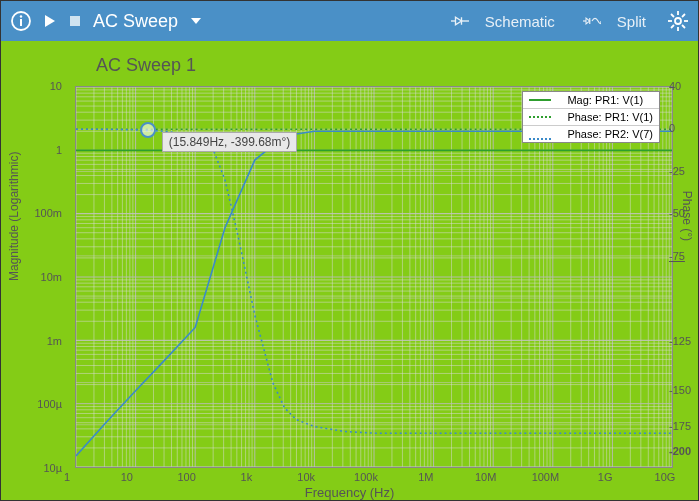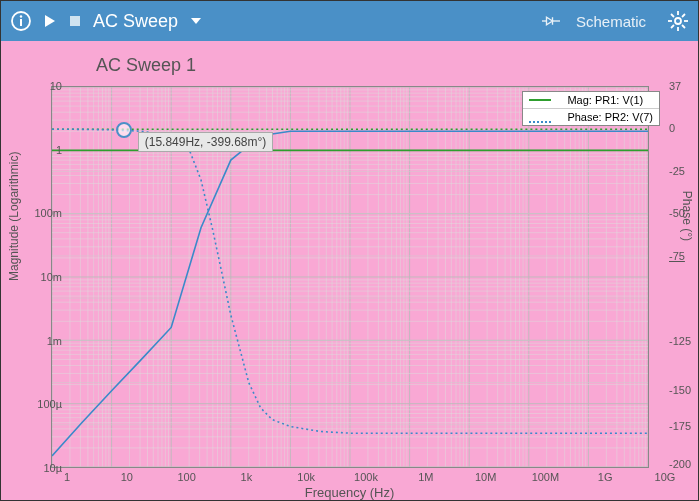--- a/index.html
+++ b/index.html
@@ -8,24 +8,24 @@
   .toolbar { background: #4a90c7; height: 40px; display: flex; align-items: center; padding: 0 10px; color: #fff; }
   .toolbar-left { display: flex; align-items: center; gap: 12px; }
   .toolbar-tabs { display: flex; margin-left: auto; height: 100%; }
   .toolbar-tab { display: flex; align-items: center; gap: 16px; padding: 0 14px; height: 100%; color: #e8f0f7; cursor: pointer; font-size: 15px; }
   .toolbar-tab.active { background: #fff; color: #4a90c7; }
   .toolbar-tab svg { width: 18px; height: 18px; }
   .gear-btn { margin-left: 8px; cursor: pointer; }
   .icon-btn { cursor: pointer; display: flex; align-items: center; }
   .dropdown { display: flex; align-items: center; gap: 12px; color: #fff; font-size: 18px; cursor: pointer; }
   
-  .chart-area { position: relative; width: 100%; height: 461px; background: #f9a8d4; }
+  .chart-area { position: relative; width: 100%; height: 461px; background: #84cc16; }
   .chart-title { position: absolute; top: 14px; left: 95px; font-size: 18px; color: #555; }
   
-  .plot-region { position: absolute; left: 50px; top: 45px; width: 598px; height: 382px; border: 1px solid #888; }
+  .plot-region { position: absolute; left: 74px; top: 45px; width: 598px; height: 382px; border: 1px solid #888; }
   .plot-svg { width: 100%; height: 100%; display: block; }
   
   .y-label-left { position: absolute; left: 6px; top: 240px; transform: rotate(-90deg); transform-origin: left top; font-size: 12px; color: #555; white-space: nowrap; }
   .y-label-right { position: absolute; right: 4px; top: 200px; transform: rotate(90deg); transform-origin: right top; font-size: 12px; color: #555; white-space: nowrap; }
   .x-label { position: absolute; bottom: 2px; left: 50%; transform: translateX(-50%); font-size: 13px; color: #555; }
   
   .y-tick-left { position: absolute; right: 636px; font-size: 11px; color: #555; text-align: right; width: 50px; }
   .y-tick-right { position: absolute; left: 668px; font-size: 11px; color: #555; }
   .x-tick { position: absolute; top: 430px; font-size: 11px; color: #555; transform: translateX(-50%); }
   
@@ -68,20 +68,29 @@
   </div>
   <div class="toolbar-tabs">
     <div class="toolbar-tab">
       <svg viewBox="0 0 24 12" width="22" height="12">
           <line x1="0" y1="6" x2="6" y2="6" stroke="#e8f0f7" stroke-width="1.8"></line>
           <polygon points="6,1 6,11 14,6" fill="none" stroke="#e8f0f7" stroke-width="1.8"></polygon>
           <line x1="14" y1="1" x2="14" y2="11" stroke="#e8f0f7" stroke-width="1.8"></line>
           <line x1="14" y1="6" x2="24" y2="6" stroke="#e8f0f7" stroke-width="1.8"></line>
         </svg>
       <span>Schematic</span>
+    </div>
+    <div class="toolbar-tab">
+      <svg viewBox="0 0 24 14" width="22" height="14">
+          <line x1="0" y1="7" x2="4" y2="7" stroke="#e8f0f7" stroke-width="1.6"></line>
+          <polygon points="4,3 4,11 9,7" fill="none" stroke="#e8f0f7" stroke-width="1.4"></polygon>
+          <line x1="9" y1="3" x2="9" y2="11" stroke="#e8f0f7" stroke-width="1.6"></line>
+          <path d="M12 7 Q16 0 20 7 T24 7" fill="none" stroke="#e8f0f7" stroke-width="1.6"></path>
+        </svg>
+      <span>Split</span>
     </div>
   </div>
   <span class="icon-btn gear-btn">
     <svg width="20" height="20" viewBox="0 0 20 20">
         <circle cx="10" cy="10" r="3" fill="none" stroke="#fff" stroke-width="1.8"></circle>
         <g stroke="#fff" stroke-width="1.8">
           <line x1="10" y1="0" x2="10" y2="4"></line>
           <line x1="10" y1="16" x2="10" y2="20"></line>
           <line x1="0" y1="10" x2="4" y2="10"></line>
           <line x1="16" y1="10" x2="20" y2="10"></line>
@@ -267,20 +276,24 @@
     <div class="cursor-marker" id="cursor-marker" style="left: 71.7601px; top: 43.123px;"></div>
     <div class="cursor-label" id="cursor-label" style="left: 85.7601px; top: 45.123px;">(15.849Hz, -399.68m°)</div>
   </div>
 
   <div class="legend" id="legend">
       <div class="legend-row">
         <span class="legend-swatch" style="border-top-color: rgb(46, 158, 46); border-top-style: solid;"></span>
         <span>Mag: PR1: V(1)</span>
       </div>
       <div class="legend-row">
+        <span class="legend-swatch" style="border-top-color: rgb(46, 158, 46); border-top-style: dotted;"></span>
+        <span>Phase: PR1: V(1)</span>
+      </div>
+      <div class="legend-row">
         <span class="legend-swatch" style="border-top-color: rgb(58, 138, 201); border-top-style: dotted;"></span>
         <span>Phase: PR2: V(7)</span>
       </div>
     </div>
 
   <div id="ticks-container">
       <div class="x-tick" style="left: 66px;">1</div>
       <div class="x-tick" style="left: 125.8px;">10</div>
       <div class="x-tick" style="left: 185.6px;">100</div>
       <div class="x-tick" style="left: 245.4px;">1k</div>
@@ -291,24 +304,24 @@
       <div class="x-tick" style="left: 544.4px;">100M</div>
       <div class="x-tick" style="left: 604.2px;">1G</div>
       <div class="x-tick" style="left: 664px;">10G</div>
       <div class="y-tick-left" style="top: 39px;">10</div>
       <div class="y-tick-left" style="top: 102.667px;">1</div>
       <div class="y-tick-left" style="top: 166.333px;">100m</div>
       <div class="y-tick-left" style="top: 230px;">10m</div>
       <div class="y-tick-left" style="top: 293.667px;">1m</div>
       <div class="y-tick-left" style="top: 357.333px;">100µ</div>
       <div class="y-tick-left" style="top: 421px;">10µ</div>
-      <div class="y-tick-right" style="top: 39px;">37</div>
+      <div class="y-tick-right" style="top: 39px;">40</div>
       <div class="y-tick-right" style="top: 81.4444px;">0</div>
       <div class="y-tick-right" style="top: 123.889px;">-25</div>
       <div class="y-tick-right" style="top: 166.333px;">-50</div>
       <div class="y-tick-right" style="top: 208.778px; text-decoration: underline;">-75</div>
       <div class="y-tick-right" style="top: 251.222px; margin-left: 42px;">-100</div>
       <div class="y-tick-right" style="top: 293.667px;">-125</div>
       <div class="y-tick-right" style="top: 323px; margin-top: 20px;">-150</div>
       <div class="y-tick-right" style="top: 378.556px;">-175</div>
-      <div class="y-tick-right" style="top: 417px;">-200</div>
+      <div class="y-tick-right" style="top: 404px; font-weight: bold;">-200</div>
     </div>
 </div>
 
 </body></html>

